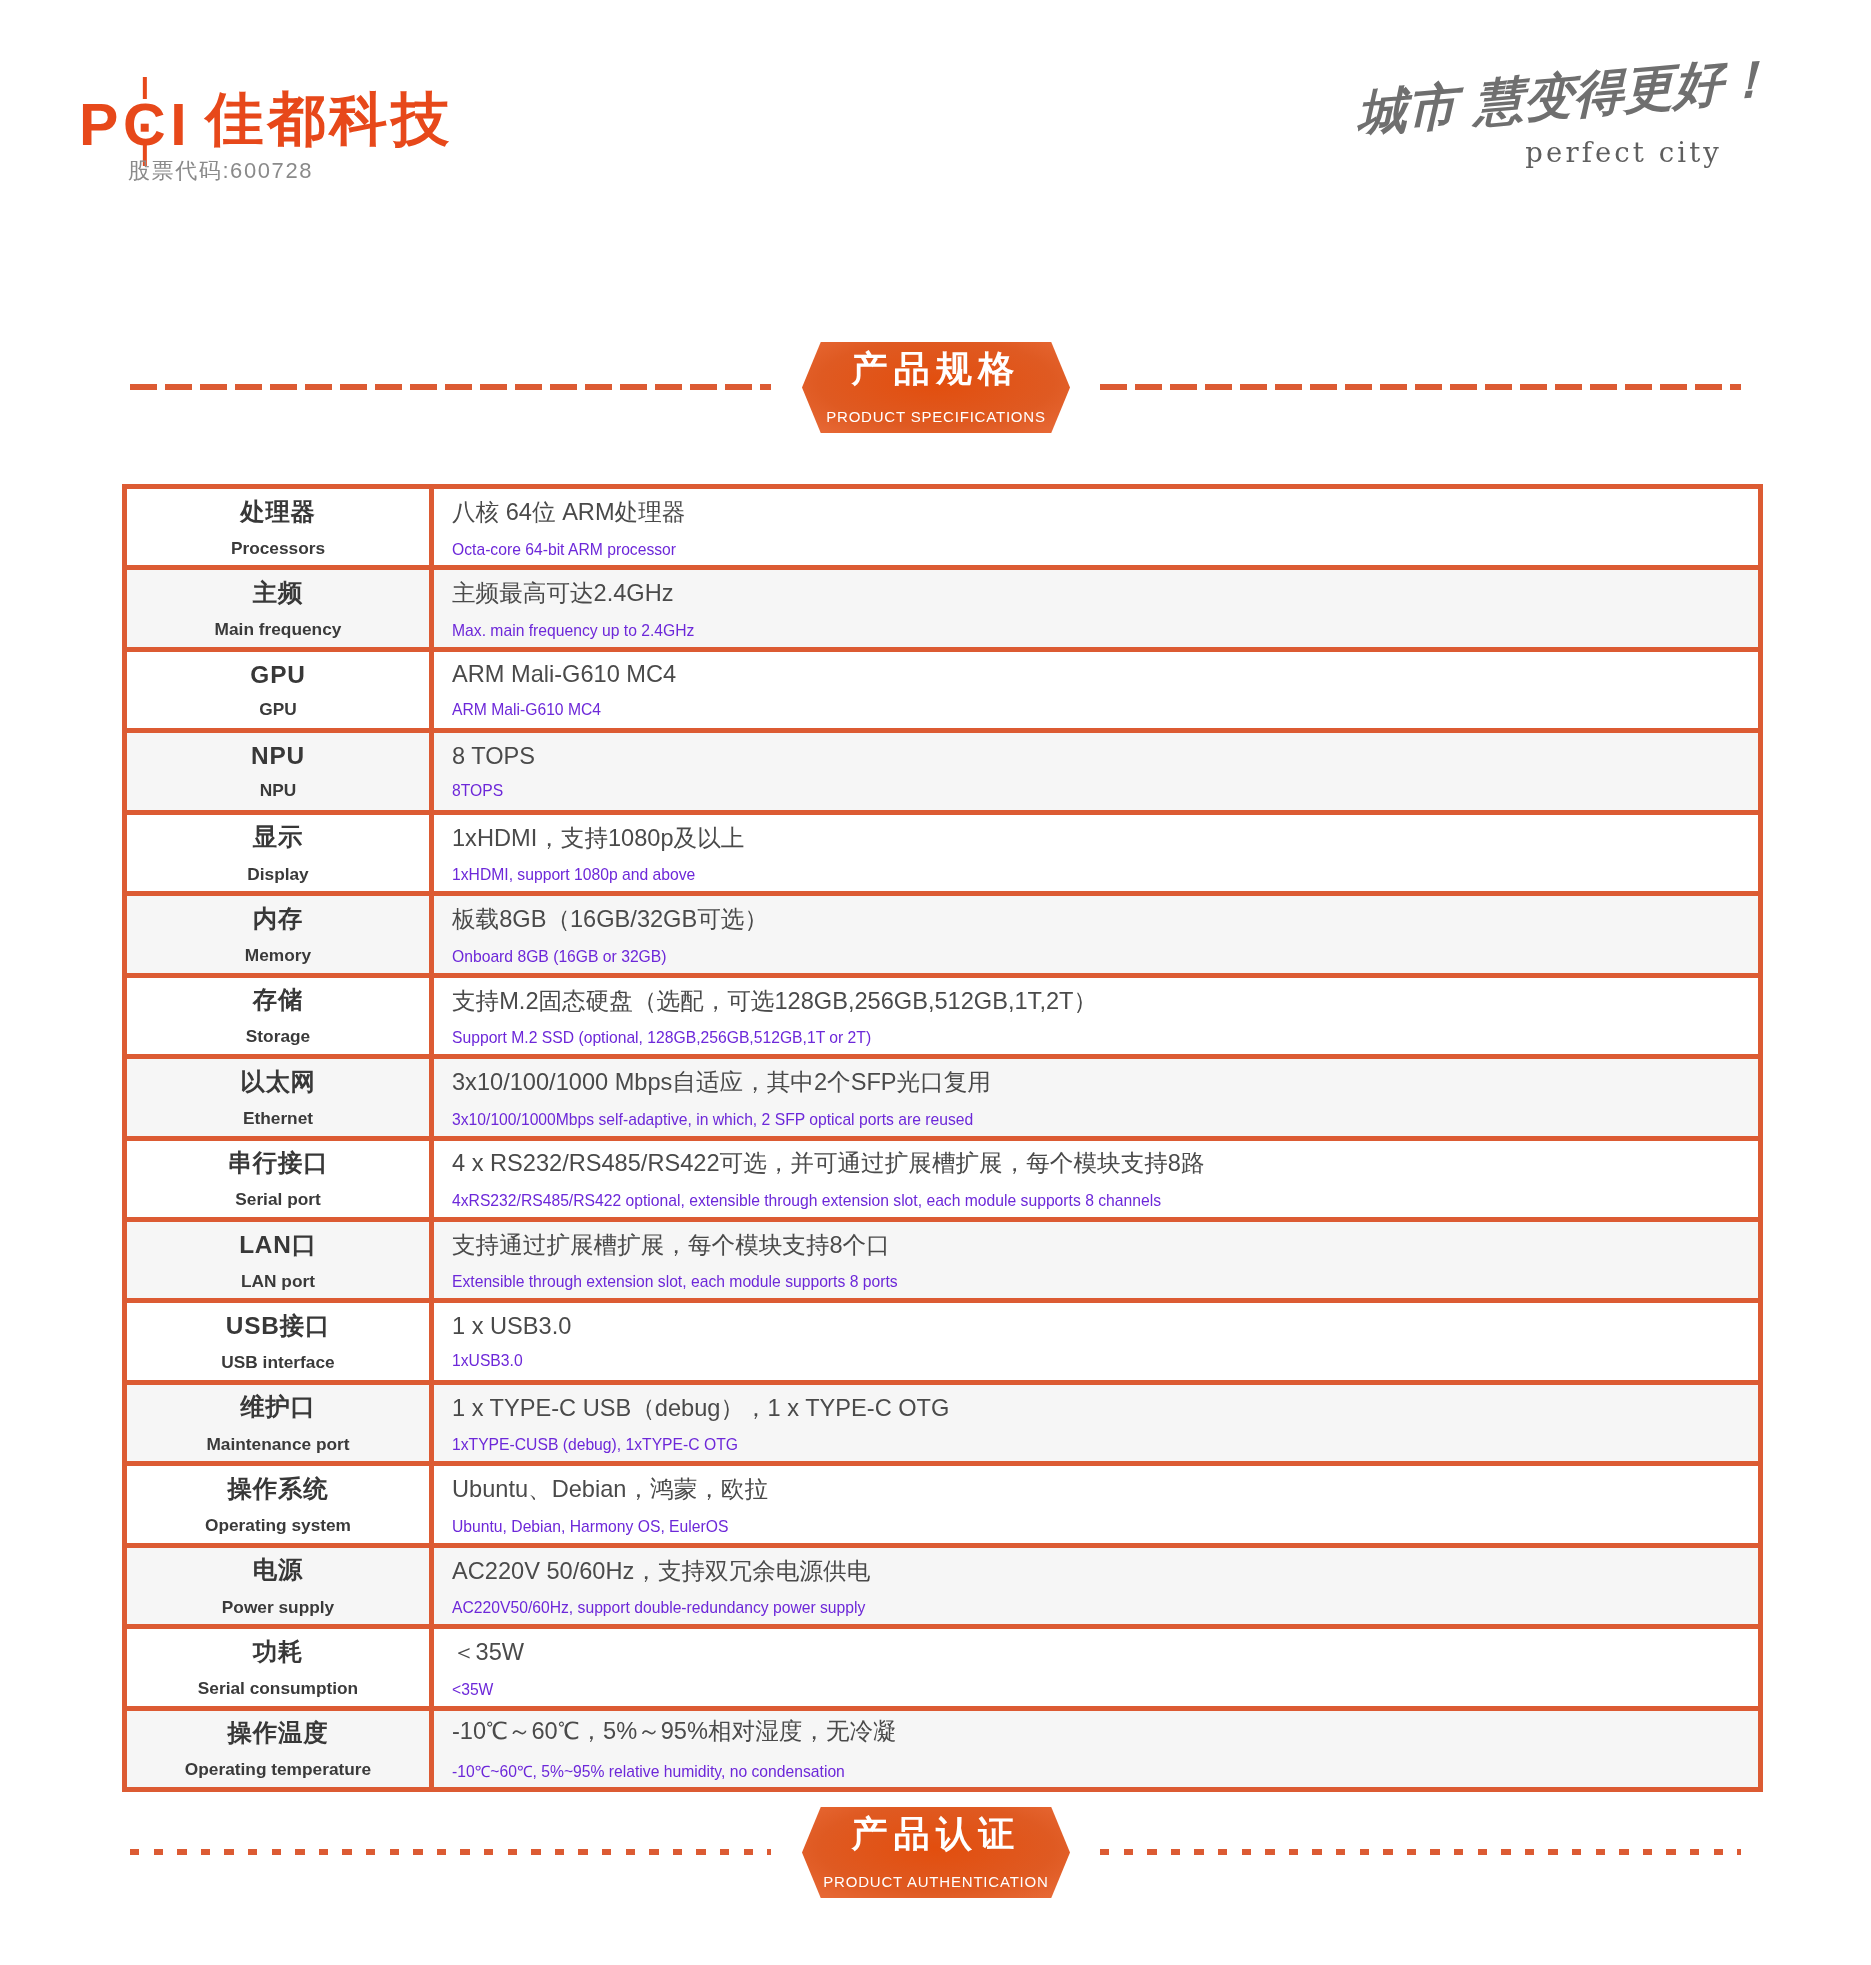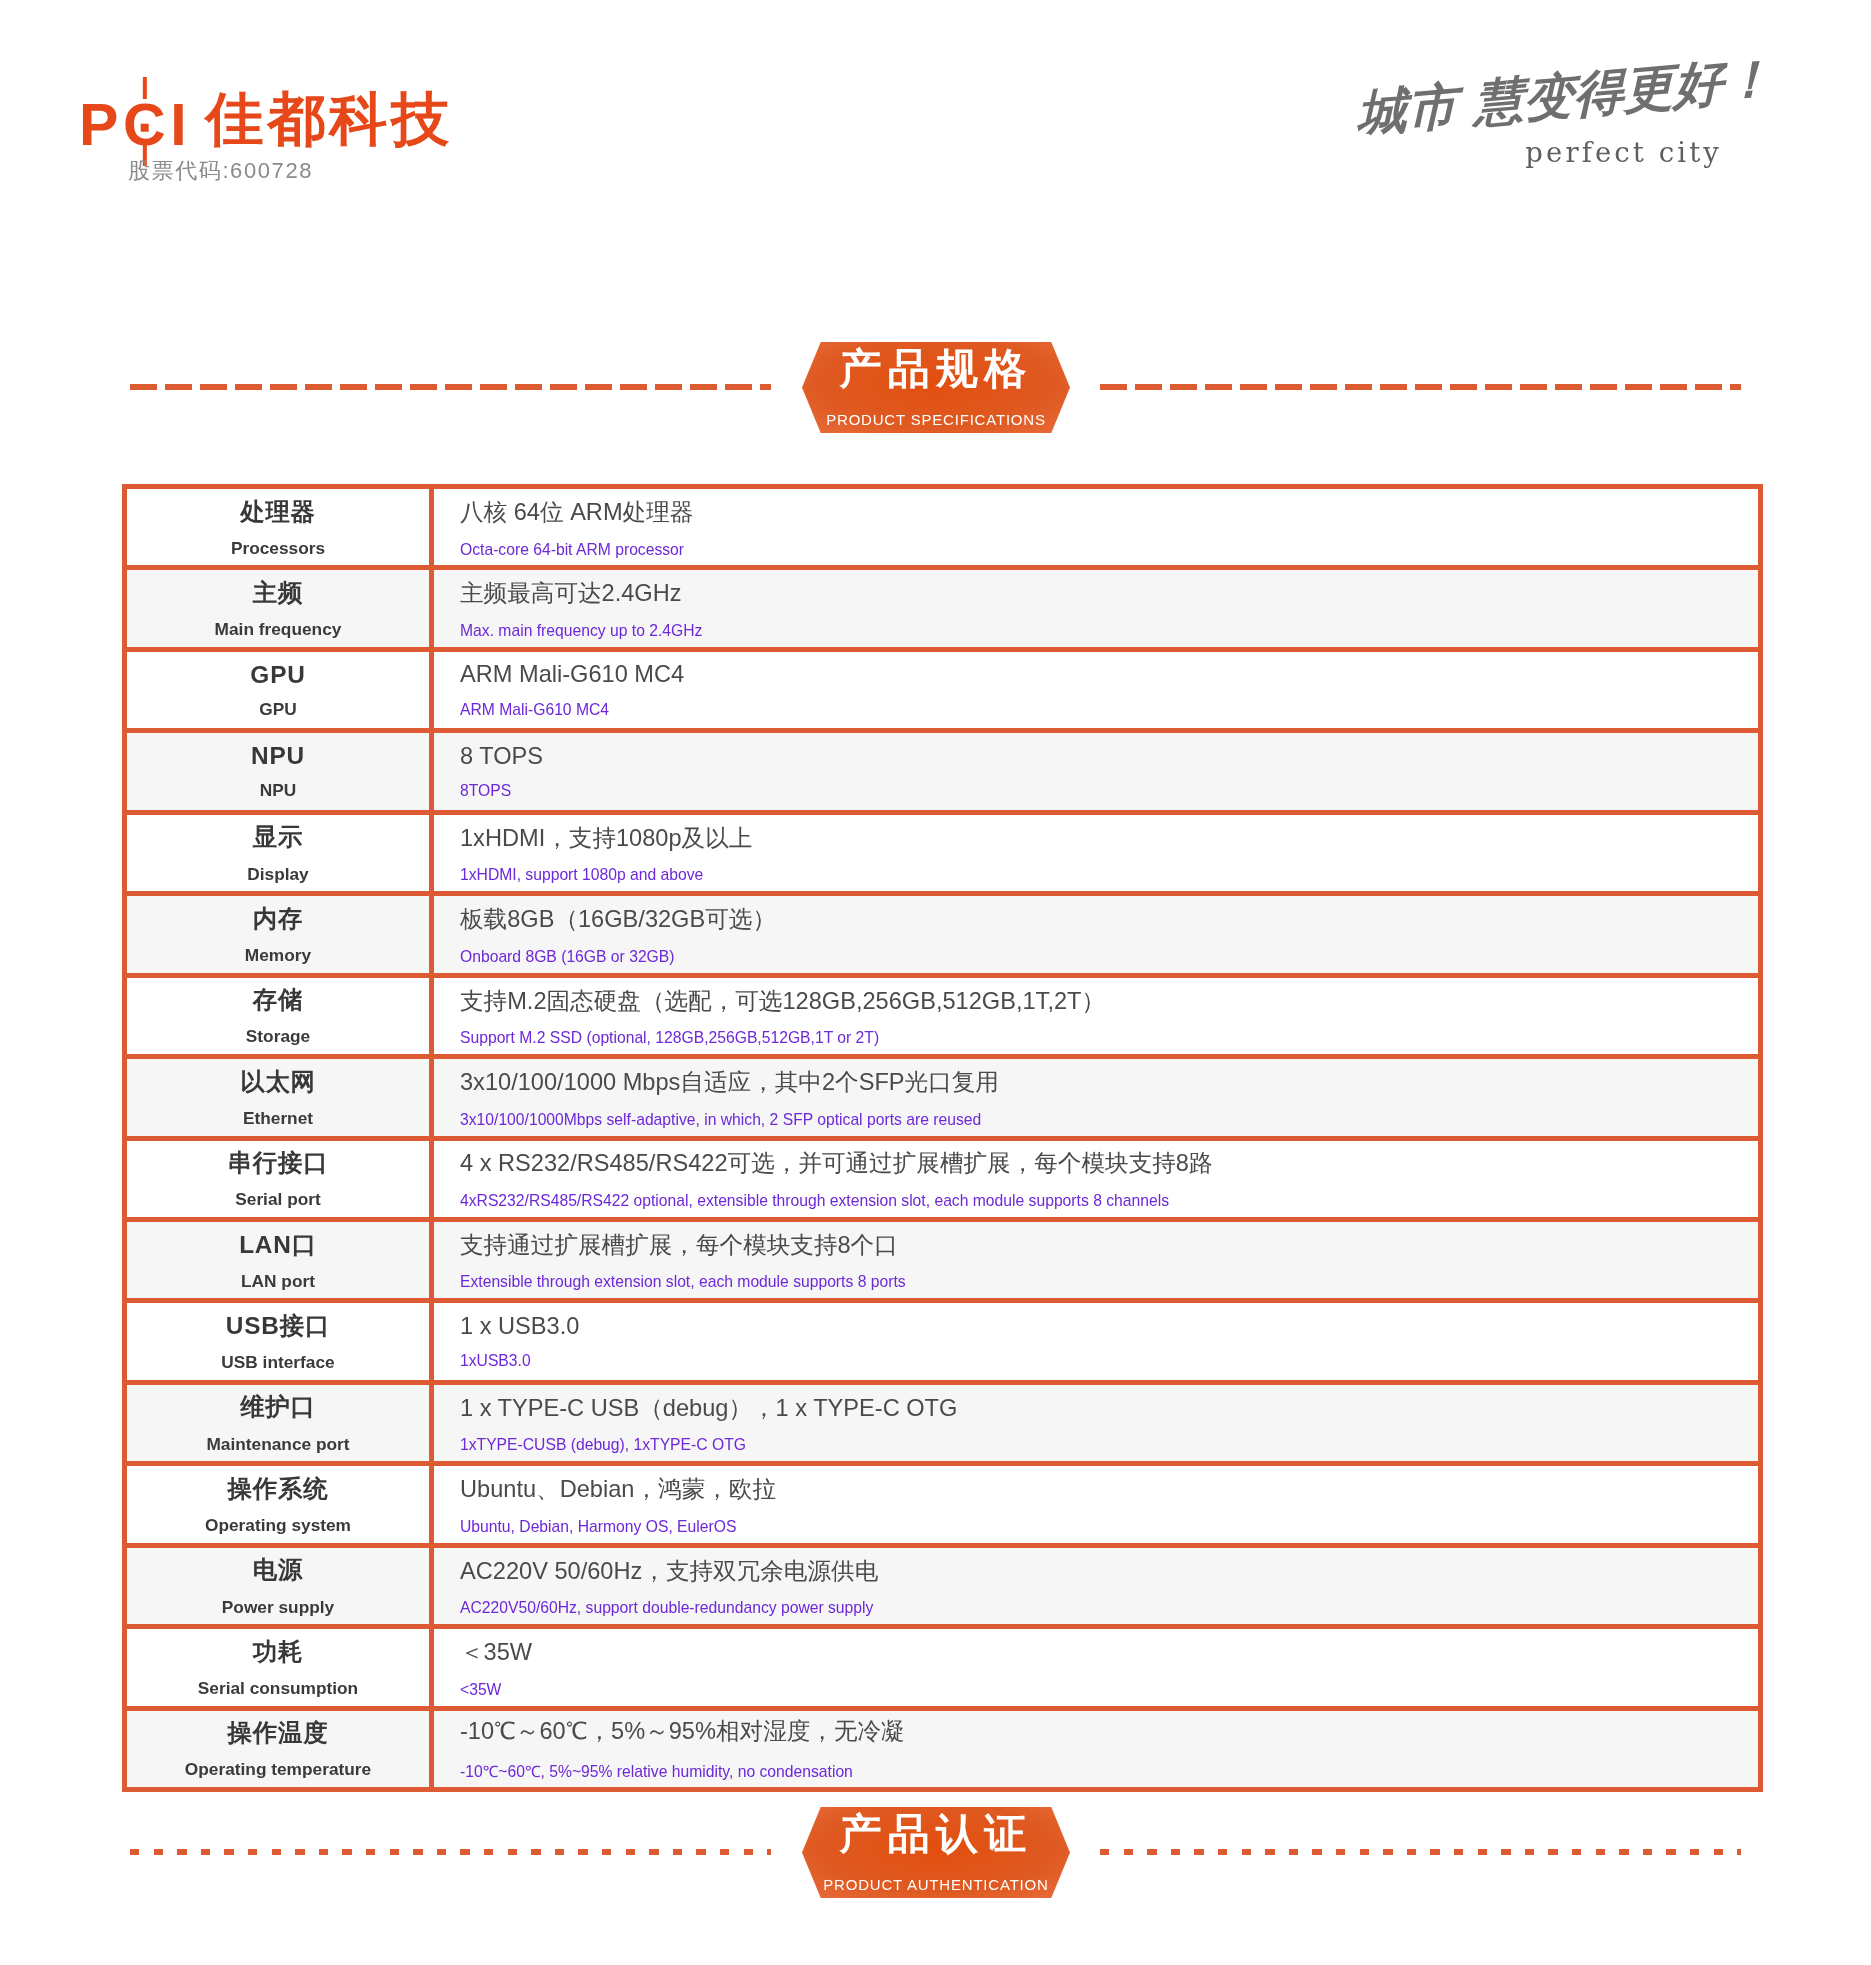--- a/index.html
+++ b/index.html
@@ -26,27 +26,27 @@
   .banner .dash { position:absolute; top:42px; height:6.3px; }
   .dash-a { background:repeating-linear-gradient(90deg,#DC5B33 0 27px, transparent 27px 35px); }
   .dash-b { background:repeating-linear-gradient(90deg,#DC5B33 0 9.4px, transparent 9.4px 23.6px); }
   .dash-left  { left:0; width:641px; }
   .dash-right { right:0; width:641px; }
   .badge { position:absolute; left:672px; top:0; width:268px; height:91px;
            background:radial-gradient(ellipse at 50% 45%, #E24E0E 0%, #DF5A22 62%, #E96C3A 100%);
            clip-path:polygon(7% 0,93% 0,100% 50%,93% 100%,7% 100%,0 50%);
            display:flex; flex-direction:column; align-items:center; justify-content:center;
            filter:drop-shadow(0 0 8.6px rgba(226,90,40,.45)); }
-  .badge-cn { color:#fff; font-size:42px; font-weight:bold; letter-spacing:6.3px; line-height:1; white-space:nowrap;font-family:Liberation Serif, serif; }
+  .badge-cn { color:#fff; font-size:36px; font-weight:bold; letter-spacing:6.3px; line-height:1; white-space:nowrap;font-family:Liberation Serif, serif; }
   .badge-en { color:#fff; font-size:15px; letter-spacing:0.8px; margin-top:21px; white-space:nowrap; }
 
   
   .spec-table { position:absolute; left:122px; top:484px; width:1641px; height:1308px;
                 border:5.5px solid #DC5B33; background:#fff; display:flex; flex-direction:column; }
-  .spec-row { flex:1; display:flex; border-top:5.5px solid #DC5B33; background:#fff;gap:8px; }
+  .spec-row { flex:1; display:flex; border-top:5.5px solid #DC5B33; background:#fff; }
   .spec-row:first-child { border-top:none; }
   .spec-row:nth-child(even) { background:#F6F6F6; }
   .spec-label { flex:0 0 307px; border-right:5.5px solid #DC5B33; display:flex; flex-direction:column;
                 justify-content:center; align-items:center; text-align:center; padding:0 7.9px; }
   .label-cn { font-size:24.4px; font-weight:bold; color:#383838; letter-spacing:0.8px; }
   .label-en { font-size:17.3px; font-weight:bold; color:#3A3A3A; margin-top:10.2px; }
   .spec-value { flex:1; display:flex; flex-direction:column; justify-content:center; padding-left:18px; padding-right:15.7px; }
   .value-cn { font-size:23.6px; color:#4A4A4A; }
   .value-en { font-size:15.7px; color:#6d28d9; margin-top:12.6px; }
 </style>

